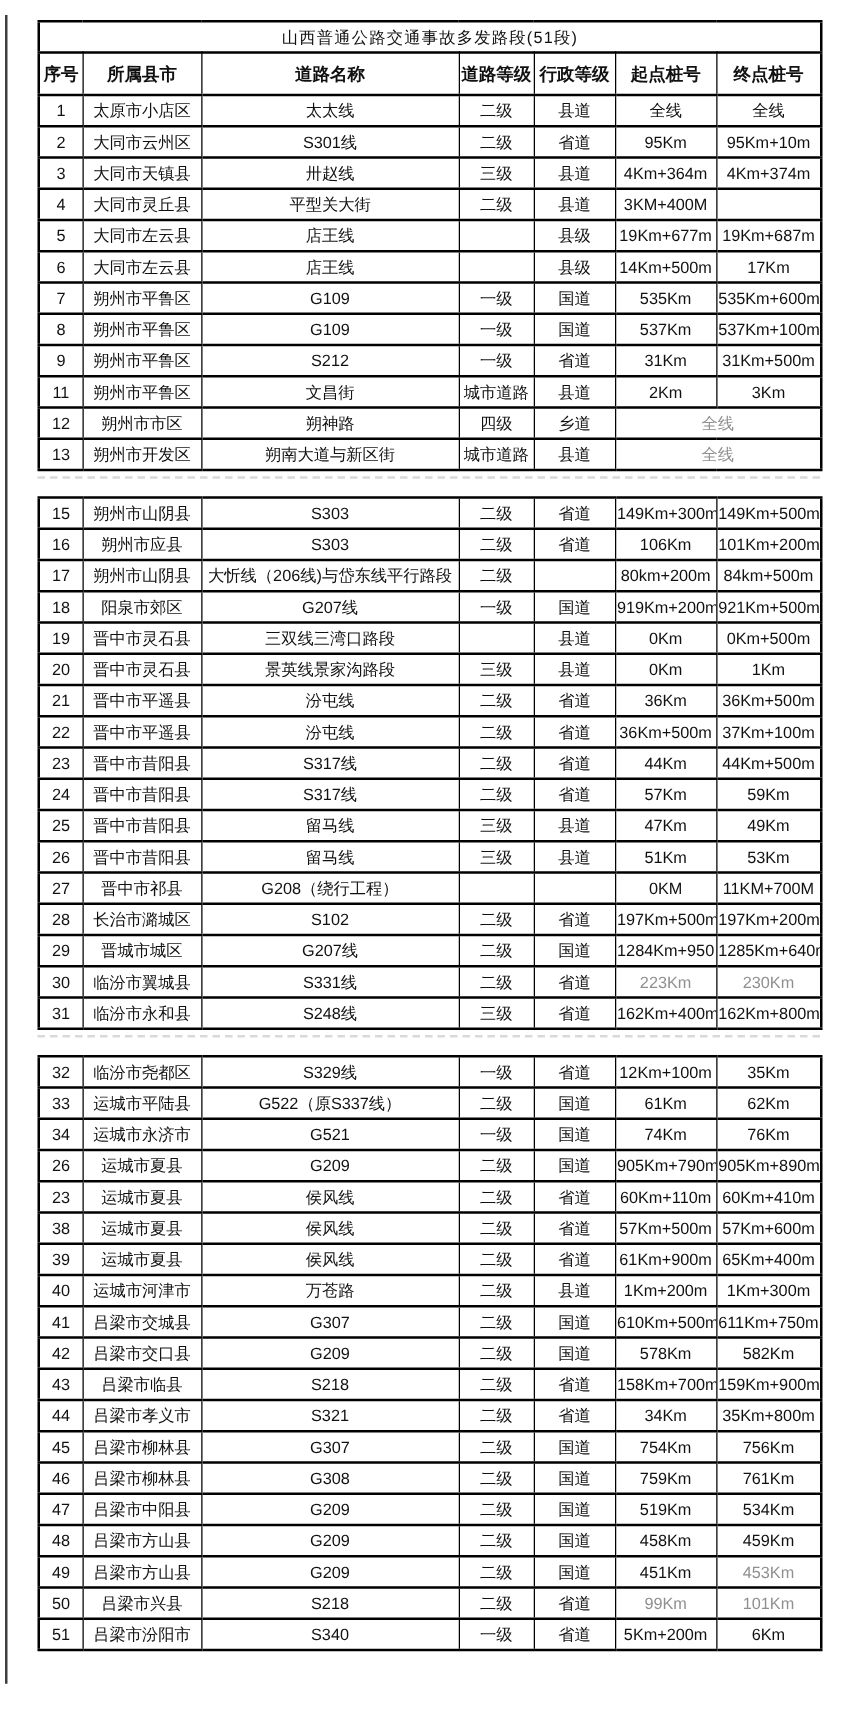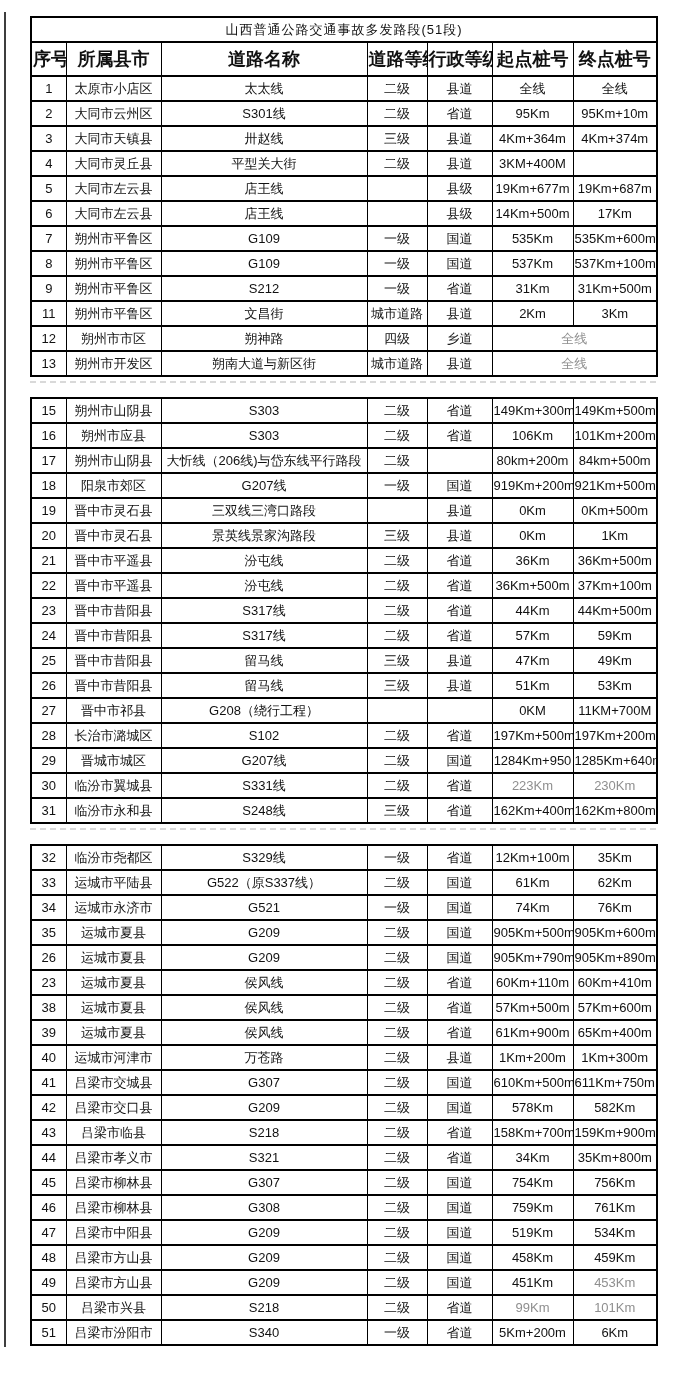--- a/index.html
+++ b/index.html
@@ -24,21 +24,21 @@
     border-left:1px solid #000;border-right:1px solid #000;
     border-top:2px solid #000;border-bottom:2px solid #000;
     text-align:center;vertical-align:middle;
     padding:0 1px;overflow:hidden;white-space:nowrap;
     font-size:13px;font-weight:normal;height:23px;line-height:1.05;
   }
   th.title-cell{
     font-size:23px;font-weight:bold;height:40px;letter-spacing:1px;
   }
   tr.head-row th{
-    font-size:18px;font-weight:bold;height:32px;
+    font-size:14px;font-weight:bold;height:32px;
   }
   td.road{font-size:12.5px;}
   td.faded{
     color:#8f8f8f;
     border-bottom:2px dashed #9a9a9a;
   }
   td.merged-span{
     border-bottom:2px dashed #9a9a9a;
   }
   .gap{
@@ -397,29 +397,20 @@
           <tr>
             <td>34</td>
             <td>运城市永济市</td>
             <td class="road">G521</td>
             <td>一级</td>
             <td>国道</td>
             <td>74Km</td>
             <td>76Km</td>
           </tr>
           <tr>
-            <td>35</td>
-            <td>运城市夏县</td>
-            <td class="road">G209</td>
-            <td>二级</td>
-            <td>国道</td>
-            <td>905Km+500m</td>
-            <td>905Km+600m</td>
-          </tr>
-          <tr>
             <td>26</td>
             <td>运城市夏县</td>
             <td class="road">G209</td>
             <td>二级</td>
             <td>国道</td>
             <td>905Km+790m</td>
             <td>905Km+890m</td>
           </tr>
           <tr>
             <td>23</td>

